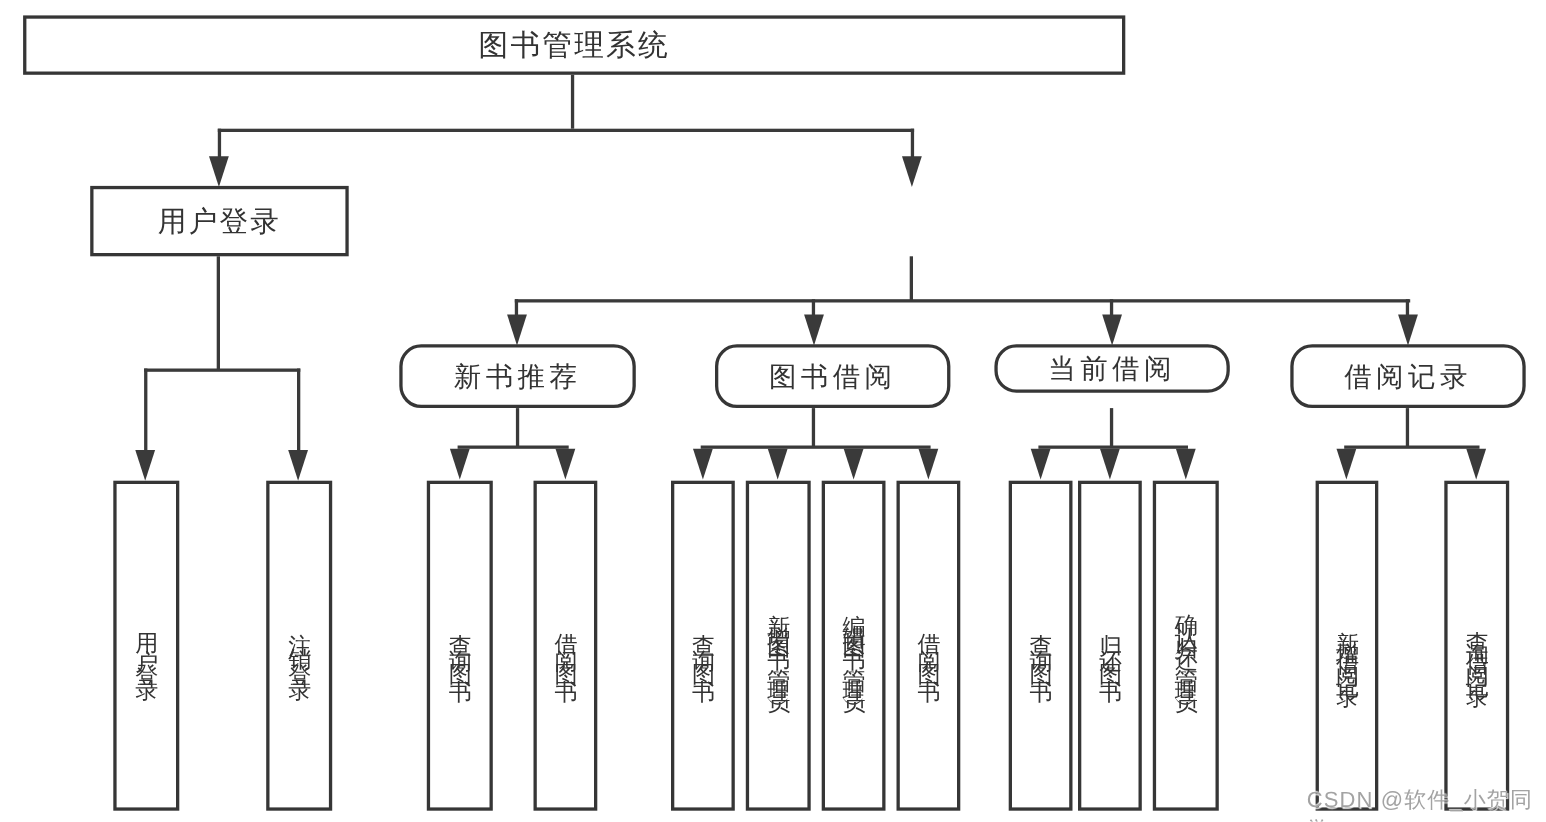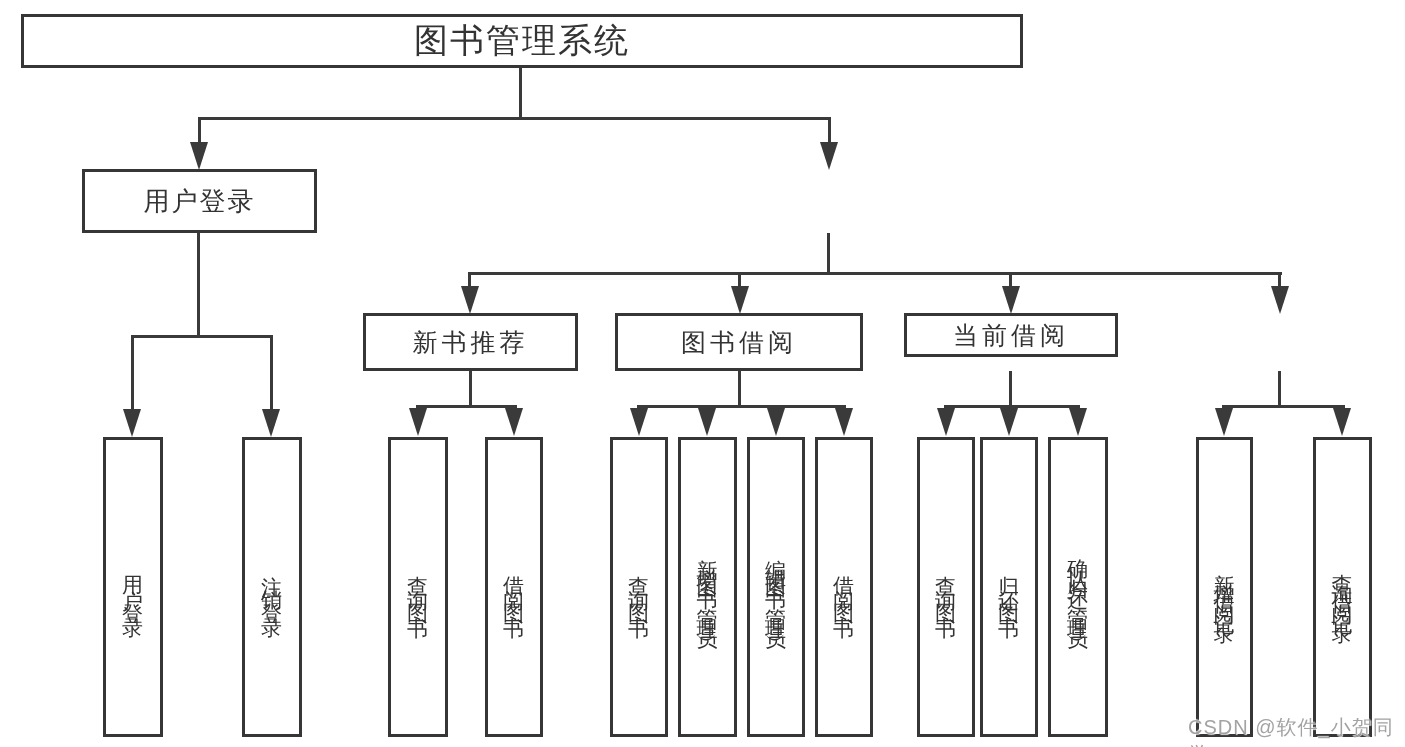--- a/index.html
+++ b/index.html
@@ -1,22 +1,22 @@
 <!DOCTYPE html>
 <html><head>
 <meta charset="utf-8">
 <style>
   html,body{margin:0;padding:0;background:#ffffff;}
   #canvas{position:relative;width:1405px;height:747px;background:#ffffff;overflow:hidden;
     font-family:"Liberation Sans","DejaVu Sans",sans-serif;color:#333333;}
   .box{position:absolute;box-sizing:border-box;border:3px solid #363636;background:#ffffff;
     display:flex;align-items:center;justify-content:center;white-space:nowrap;}
-  .lv1{font-size:34px;letter-spacing:2px;}
+  .lv1{font-size:27px;letter-spacing:2px;}
   .lv2{font-size:26px;letter-spacing:2px;}
-  .lv3{font-size:25px;letter-spacing:4px;}
+  .lv3{font-size:25px;letter-spacing:4px;border-radius:20px;}
   .leaf .vtext{writing-mode:vertical-rl;text-orientation:mixed;font-size:21px;line-height:1;}
   .s4{letter-spacing:14px;}
   .s6{letter-spacing:10px;}
   .s9{letter-spacing:10px;}
   .vl{position:absolute;width:3px;background:#3a3a3a;}
   .hl{position:absolute;height:3px;background:#3a3a3a;}
   .arr{position:absolute;width:0;height:0;
     border-left:9px solid transparent;border-right:9px solid transparent;border-top:28px solid #3a3a3a;}
   .watermark{position:absolute;left:1188px;top:714px;font-size:20px;color:#a3a3a3;letter-spacing:1px;z-index:5;
     text-shadow:-1px -1px 1px rgba(255,255,255,.85),1px 1px 1px rgba(255,255,255,.85);}
@@ -49,22 +49,23 @@
   <div class="vl" style="left:468px;top:272px;height:16px"></div>
   <div class="arr" style="left:461px;top:286px"></div>
   <div class="vl" style="left:738px;top:272px;height:16px"></div>
   <div class="arr" style="left:731px;top:286px"></div>
   <div class="vl" style="left:1009px;top:272px;height:16px"></div>
   <div class="arr" style="left:1002px;top:286px"></div>
   <div class="vl" style="left:1278px;top:272px;height:16px"></div>
   <div class="arr" style="left:1271px;top:286px"></div>
 
   <div class="box lv3" style="left:363px;top:313px;width:215px;height:58px">新书推荐</div>
-  <div class="box lv3" style="left:615px;top:313px;width:248px;height:58px">图书借阅</div>
+  <div class="box lv3" style="left:650px;top:313px;width:214px;height:58px">图书借阅</div>
   <div class="box lv3" style="left:904px;top:313px;width:214px;height:44px">当前借阅</div>
+  <div class="box lv3" style="left:1173px;top:313px;width:214px;height:58px">借阅记录</div>
 
   <div class="vl" style="left:469px;top:371px;height:36px"></div>
   <div class="hl" style="left:416px;top:405px;width:101px"></div>
   <div class="arr" style="left:409px;top:408px"></div>
   <div class="arr" style="left:505px;top:408px"></div>
 
   <div class="vl" style="left:738px;top:371px;height:36px"></div>
   <div class="hl" style="left:637px;top:405px;width:209px"></div>
   <div class="arr" style="left:630px;top:408px"></div>
   <div class="arr" style="left:698px;top:408px"></div>

